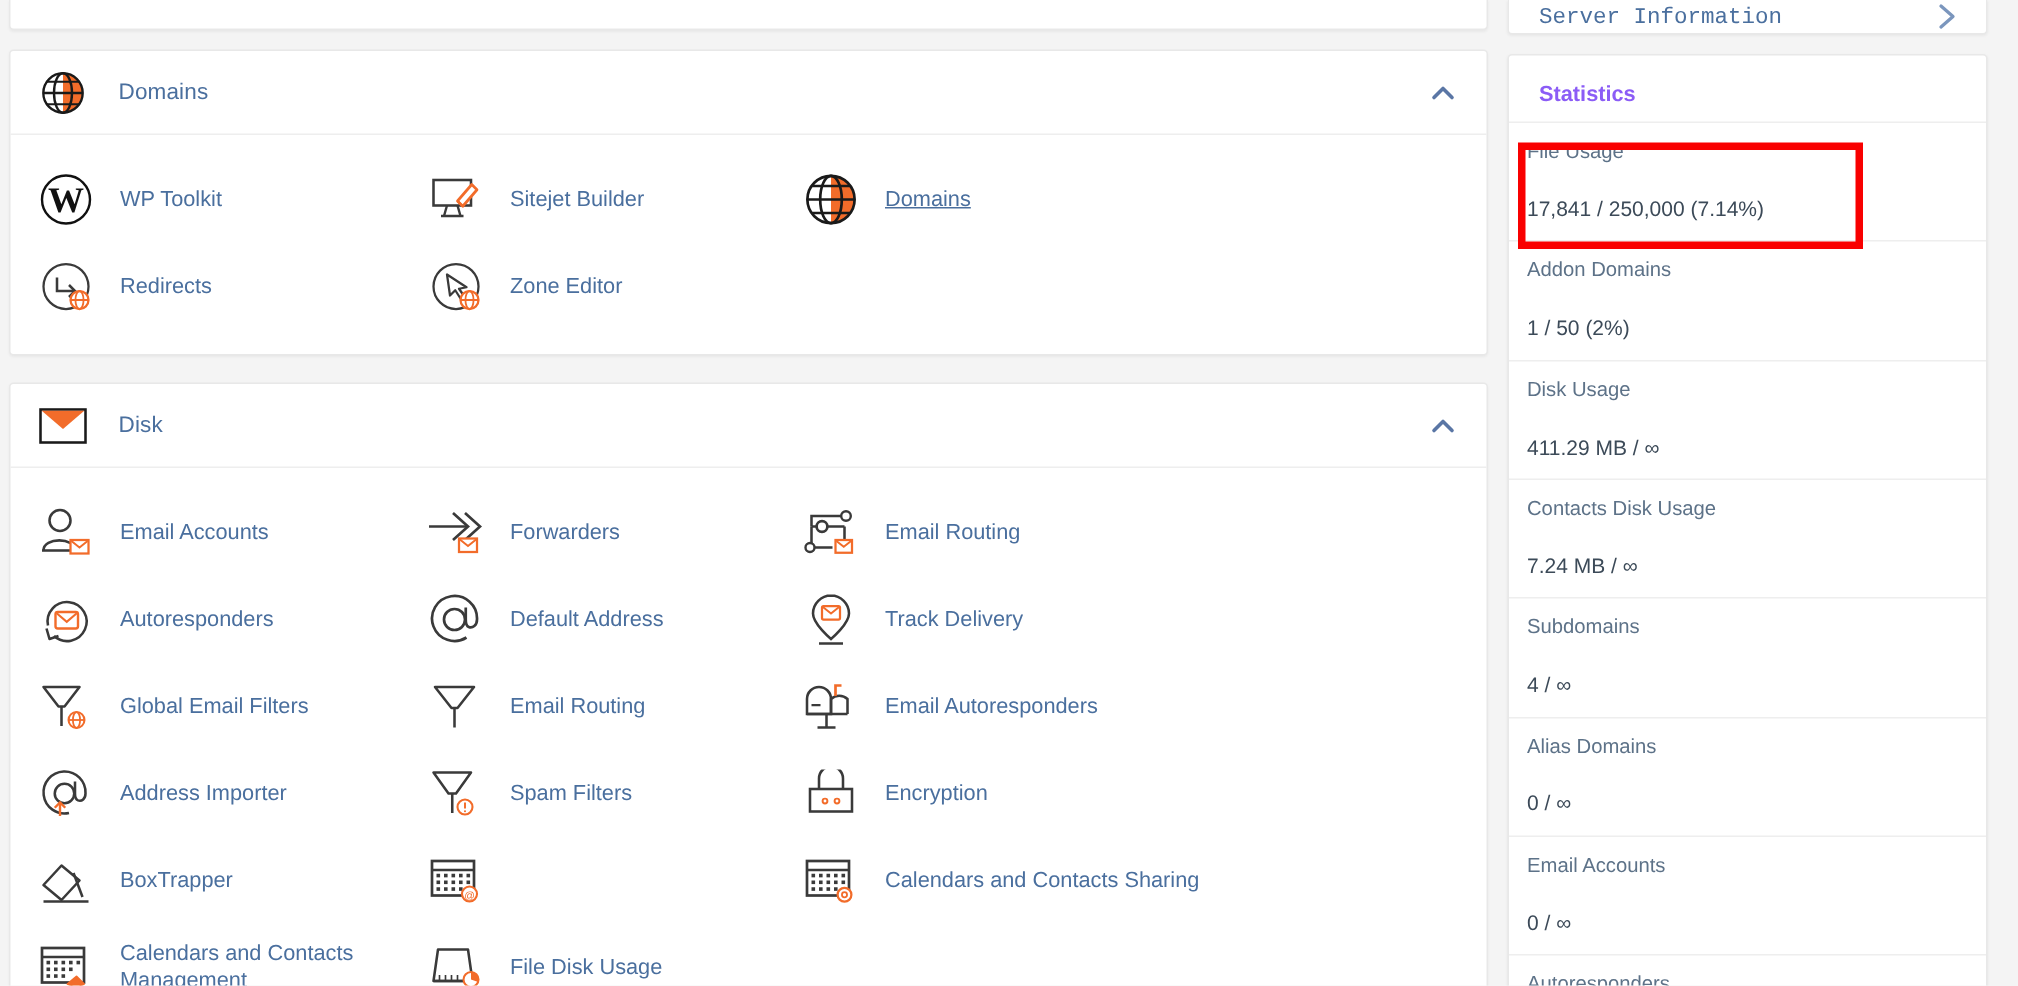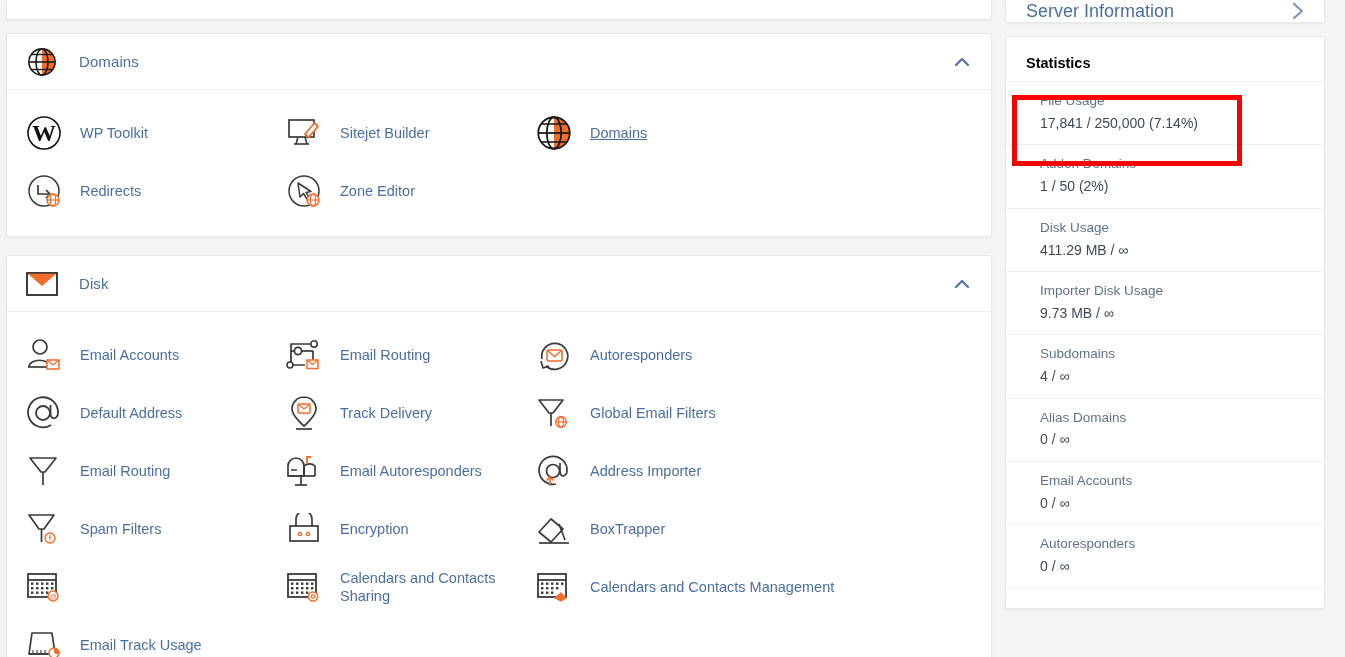--- a/index.html
+++ b/index.html
@@ -64,40 +64,40 @@
   }
   .srv-card {
     background:#fff; border:1px solid #e8e8e8; border-top:0;
     border-radius: 0 0 3px 3px; padding: 0 20px;
     box-shadow: 0 1px 2px rgba(0,0,0,0.05);
   }
   .srv-row {
     display:flex; align-items:center; justify-content:space-between;
     height: 22px; text-decoration:none;
   }
-  .srv-row .srv-label { font-size: 18px; color:#4a6f9e; }
+  .srv-row .srv-label { font-size: 15px; color:#4a6f9e;font-family:Liberation Mono, monospace; }
   .srv-caret { color:#7b96bd; font-size:17px; line-height:1; }
 
   .stats-card {
     margin-top: 13px;
     background:#fff; border:1px solid #e8e8e8; border-radius:3px;
     box-shadow: 0 1px 2px rgba(0,0,0,0.05);
     padding: 0 0 0 0;
   }
   .stats-title {
-    font-size: 14.5px; color: #000000; font-weight: bold;
+    font-size: 14.5px; color: #8b5cf6; font-weight: bold;
     padding: 18px 20px 10px 20px;
   }
   .stat-row {
-    padding: 9px 20px 10px 34px;
+    padding: 9px 20px 10px 12px;
     border-top: 1px solid #eeeeee;
   }
   .stat-row:first-of-type { border-top: 0; }
   .stat-label { font-size: 13.5px; color: #5d7288; line-height: 1.55; }
-  .stat-value { font-size: 14px; color: #3c4a58; line-height: 1.6; }
+  .stat-value { font-size: 14px; color: #3c4a58; line-height: 1.6; margin-top: 16px; }
 
   .highlight-box {
     position: absolute; left: 1012px; top: 95px;
     width: 230px; height: 71px;
     border: 5px solid #f90000;
     pointer-events: none;
     z-index: 30;
   }
   svg { display:block; }
 </style>
@@ -222,20 +222,32 @@
           <span class="t-icon">
             <svg width="36" height="34" viewBox="0 0 36 34">
               <circle cx="14" cy="9" r="7" fill="none" stroke="#3a3a3a" stroke-width="1.7"></circle>
               <path d="M3 29 C3 20 24 20 24 29" fill="none" stroke="#3a3a3a" stroke-width="1.7"></path>
               <line x1="2" y1="29" x2="22" y2="29" stroke="#3a3a3a" stroke-width="1.7"></line>
               <rect x="21" y="22" width="12" height="9" fill="#fff" stroke="#f26c2a" stroke-width="1.5"></rect>
               <polyline points="21.6,22.6 27,27 32.4,22.6" fill="none" stroke="#f26c2a" stroke-width="1.3"></polyline>
             </svg>
           </span>
           <span class="t-label">Email Accounts</span>
+        </a>
+        <a class="tile" href="#">
+          <span class="t-icon">
+            <svg width="38" height="32" viewBox="0 0 38 32">
+              <line x1="1" y1="12" x2="26" y2="12" stroke="#3a3a3a" stroke-width="1.8"></line>
+              <polyline points="17,3 27,12 17,21" fill="none" stroke="#3a3a3a" stroke-width="1.8"></polyline>
+              <polyline points="25,3 35,12 25,21" fill="none" stroke="#3a3a3a" stroke-width="1.8"></polyline>
+              <rect x="21" y="20" width="12" height="9" fill="#fff" stroke="#f26c2a" stroke-width="1.5"></rect>
+              <polyline points="21.6,20.6 27,25 32.4,20.6" fill="none" stroke="#f26c2a" stroke-width="1.3"></polyline>
+            </svg>
+          </span>
+          <span class="t-label">Forwarders</span>
         </a>
         <a class="tile" href="#">
           <span class="t-icon">
             <svg width="38" height="32" viewBox="0 0 38 32">
               <polyline points="6,12 6,5 26,5" fill="none" stroke="#3a3a3a" stroke-width="1.7"></polyline>
               <polyline points="6,12 6,26 20,26" fill="none" stroke="#3a3a3a" stroke-width="1.7"></polyline>
               <line x1="6" y1="12" x2="28" y2="12" stroke="#3a3a3a" stroke-width="1.7"></line>
               <polyline points="28,12 28,24" fill="none" stroke="#3a3a3a" stroke-width="1.7"></polyline>
               <circle cx="29" cy="5" r="3.2" fill="#fff" stroke="#3a3a3a" stroke-width="1.6"></circle>
               <circle cx="13" cy="12" r="3.6" fill="#fff" stroke="#3a3a3a" stroke-width="1.8"></circle>
@@ -447,21 +459,21 @@
               <g stroke="#3a3a3a" stroke-width="1.1">
                 <line x1="7" y1="25" x2="7" y2="21"></line>
                   <line x1="11" y1="25" x2="11" y2="21"></line>
                 <line x1="15" y1="25" x2="15" y2="21"></line>
                   <line x1="19" y1="25" x2="19" y2="21"></line>
               </g>
               <circle cx="28" cy="24" r="5" fill="#fff" stroke="#f26c2a" stroke-width="1.4"></circle>
               <path d="M28 24 L28 19 A5 5 0 0 1 32.7 25.7 Z" fill="#f26c2a"></path>
             </svg>
           </span>
-          <span class="t-label">Email Track Usage</span>
+          <span class="t-label">File Disk Usage</span>
         </a>
         <span></span>
       </div>
     </div>
   </div>
 
   <div class="right-col">
 
     <div class="srv-card">
       <a class="srv-row" href="#">
@@ -483,22 +495,22 @@
       </div>
       <div class="stat-row">
         <div class="stat-label">Addon Domains</div>
         <div class="stat-value">1 / 50   (2%)</div>
       </div>
       <div class="stat-row">
         <div class="stat-label">Disk Usage</div>
         <div class="stat-value">411.29 MB / ∞</div>
       </div>
       <div class="stat-row">
-        <div class="stat-label">Importer Disk Usage</div>
-        <div class="stat-value">9.73 MB / ∞</div>
+        <div class="stat-label">Contacts Disk Usage</div>
+        <div class="stat-value">7.24 MB / ∞</div>
       </div>
       <div class="stat-row">
         <div class="stat-label">Subdomains</div>
         <div class="stat-value">4 / ∞</div>
       </div>
       <div class="stat-row">
         <div class="stat-label">Alias Domains</div>
         <div class="stat-value">0 / ∞</div>
       </div>
       <div class="stat-row">

